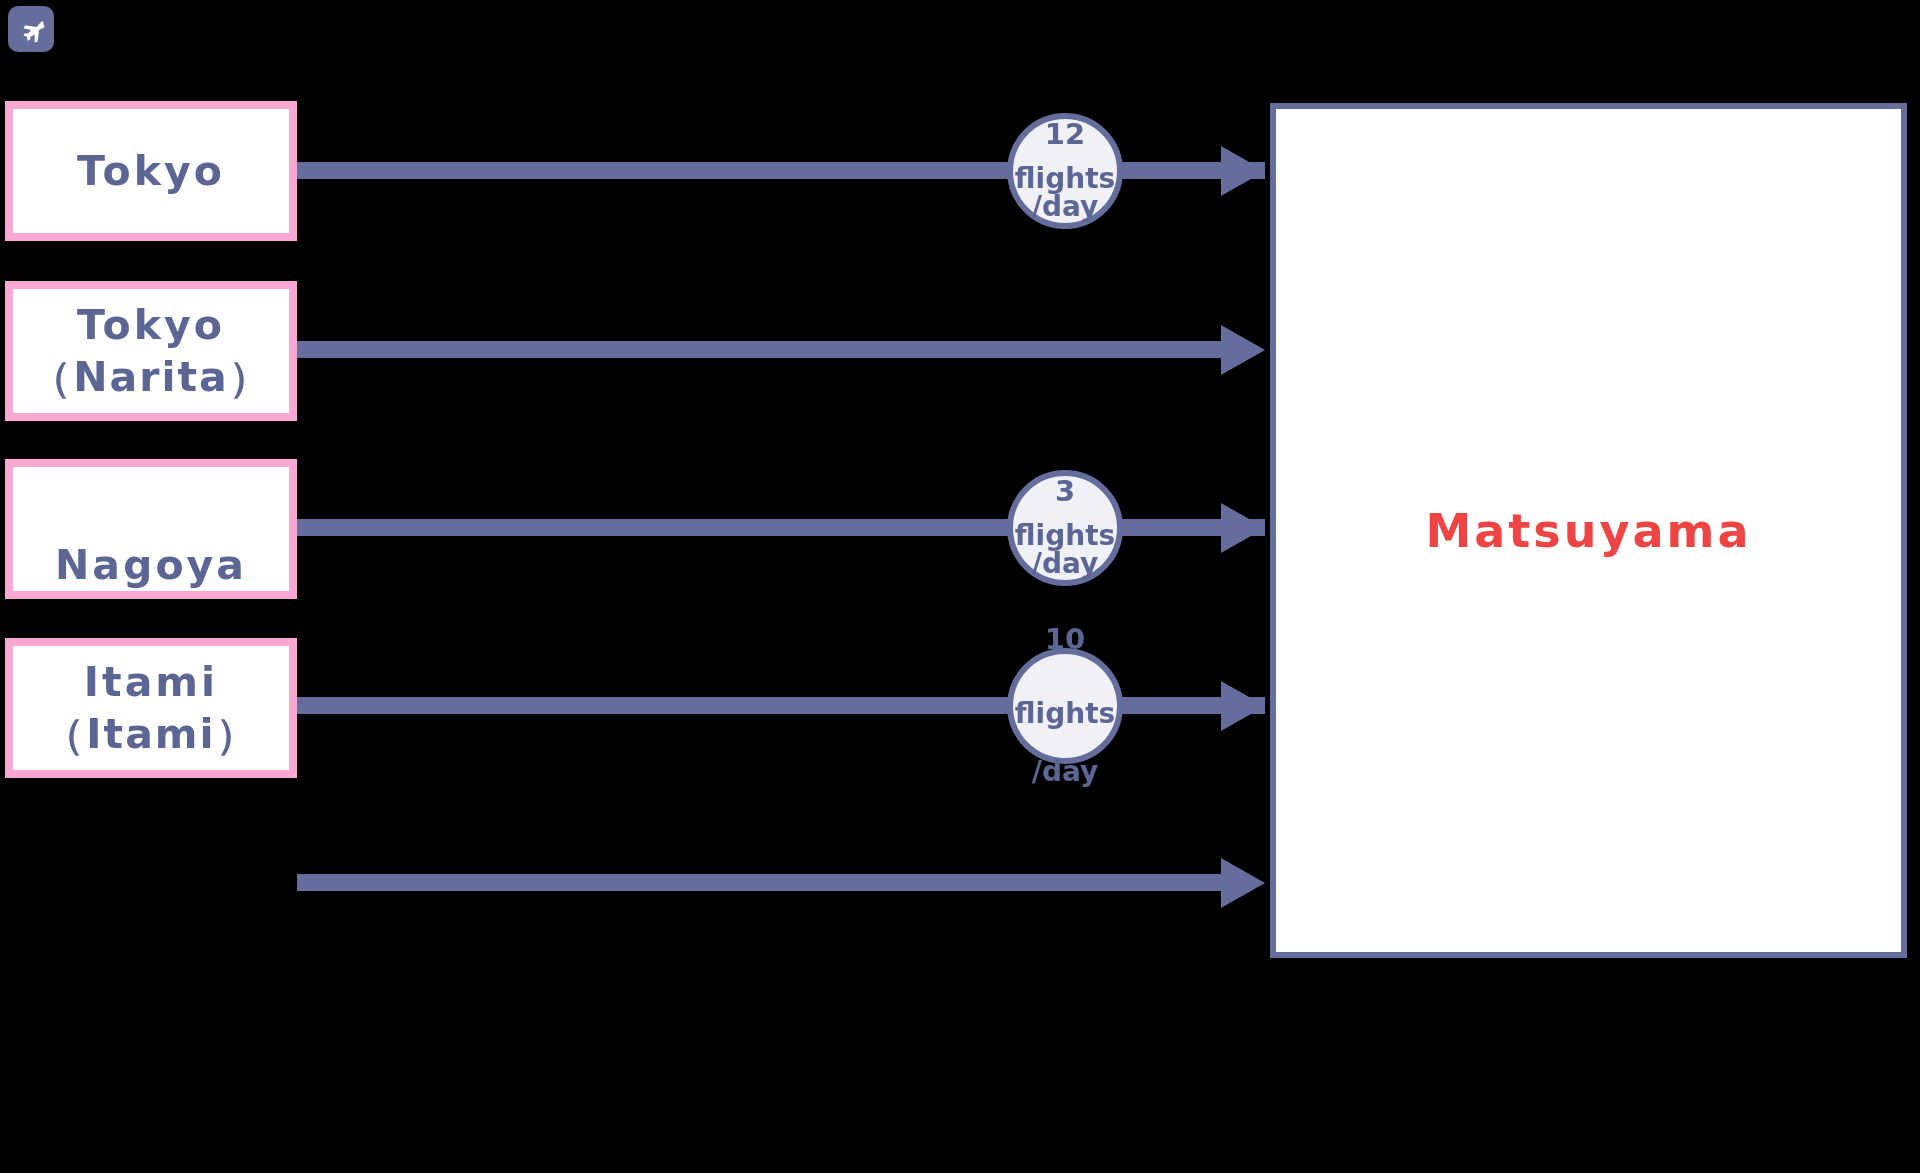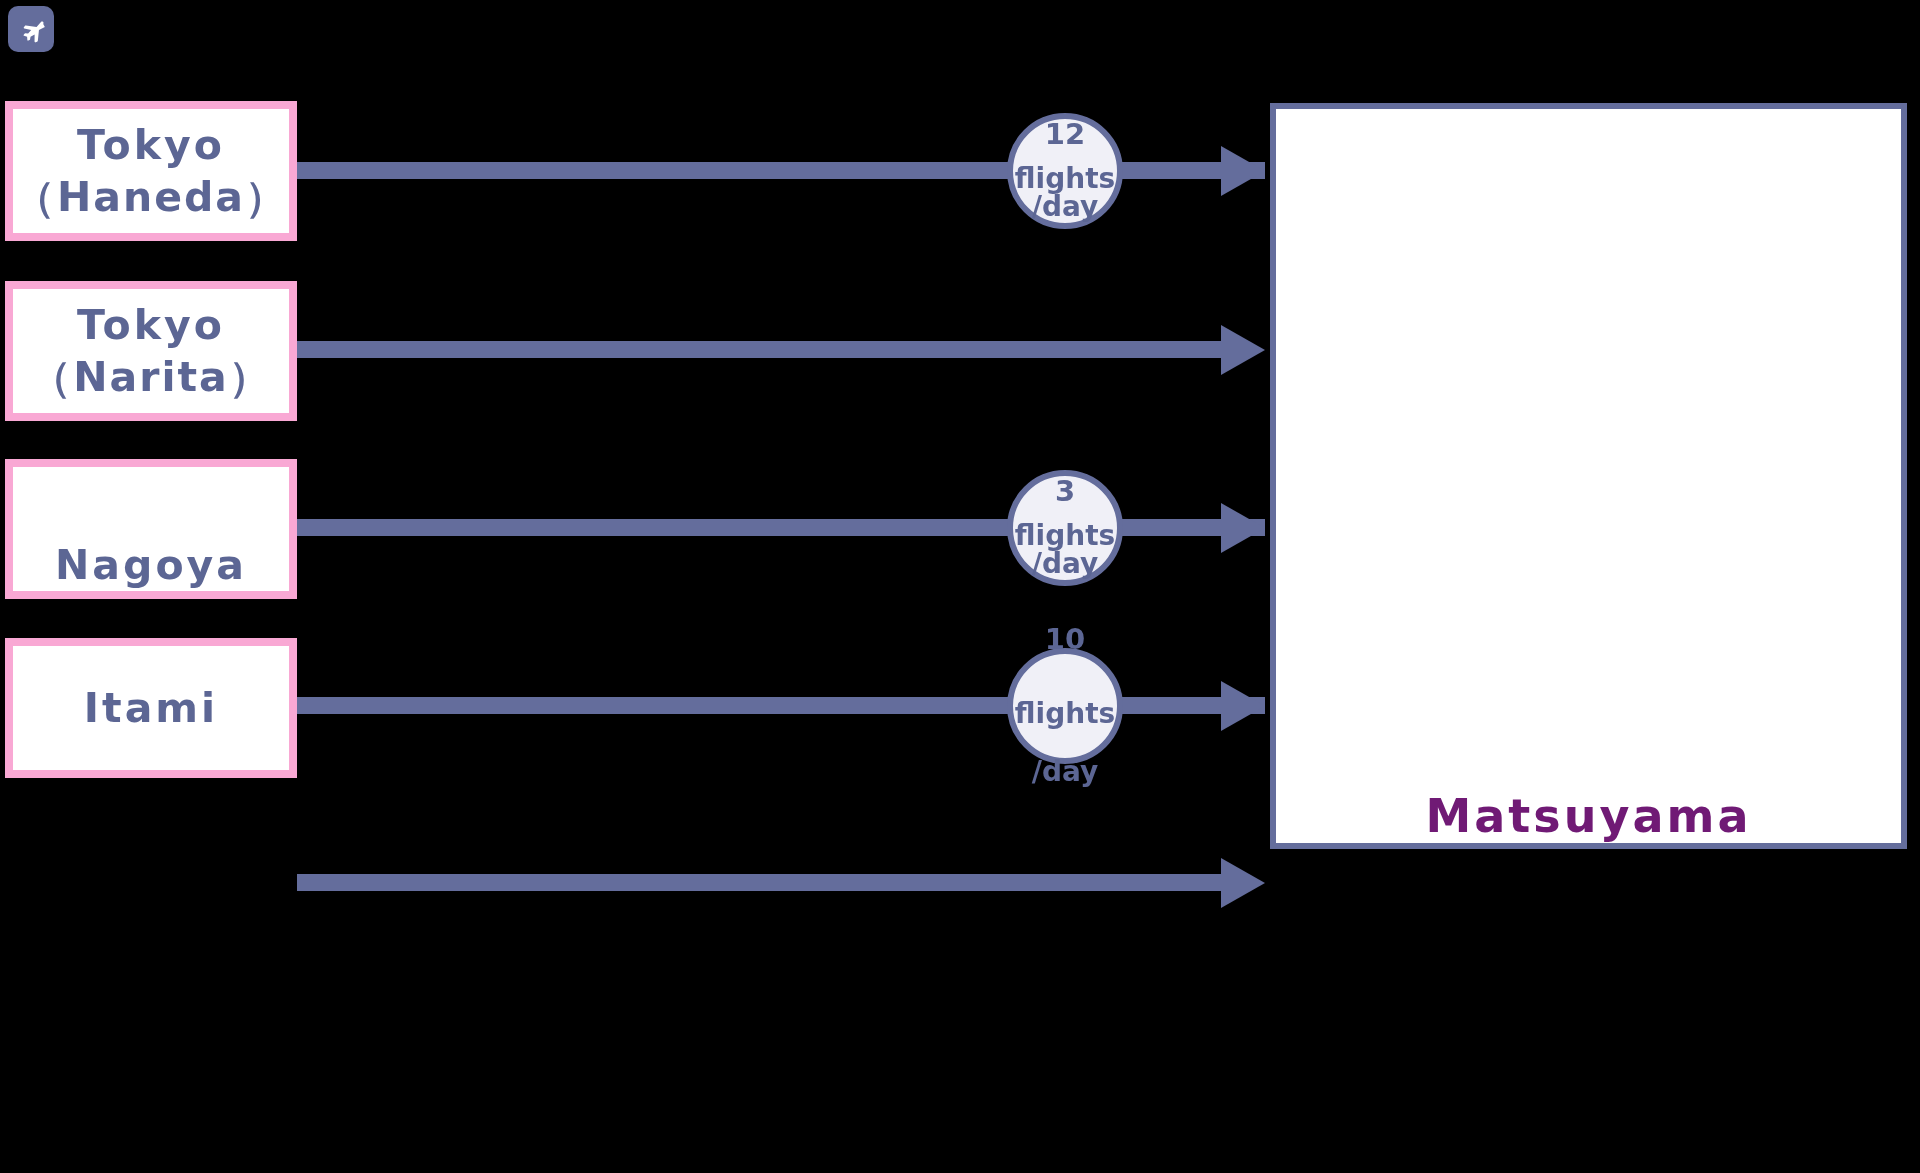--- a/index.html
+++ b/index.html
@@ -55,28 +55,28 @@
     white-space: nowrap;
   }
   .origin-box .ln2 { letter-spacing: 2px; }
 
   
   .dest-box {
     position: absolute;
     left: 1270px;
     top: 103px;
     width: 637px;
-    height: 746px;
+    height: 855px;
     box-sizing: border-box;
     background: #FFFFFF;
     border: 6px solid #646D9C;
     display: flex;
-    align-items: flex-end;
+    align-items: center;
     justify-content: center;
-    color: #701a75;
+    color: #ef4444;
     font-weight: bold;
     font-size: 46px;
     letter-spacing: 3px;
     white-space: nowrap;
   }
 
   
   .arrow-line {
     position: absolute;
     left: 297px;
@@ -122,21 +122,20 @@
 <div id="stage">
 
   <div class="plane-icon">
     <svg width="34" height="34" viewBox="0 0 24 24" aria-hidden="true">
       <path fill="#FFFFFF" d="M21 14.5c.55-.17.9-.7.78-1.25-.12-.55-.66-.9-1.2-.8l-4.6.86-5.3-5.5c-.2-.2-.5-.28-.77-.2l-1.1.3c-.4.1-.56.6-.3.92l3.1 3.85-3.2.6-1.5-1.35a.6.6 0 0 0-.55-.13l-.9.25c-.33.09-.47.48-.28.76l1.25 1.86-1.25 1.86c-.19.28-.05.67.28.76l.9.25c.2.06.41 0 .55-.13l1.5-1.35 3.2.6-3.1 3.85c-.26.32-.1.82.3.92l1.1.3c.27.08.57 0 .77-.2l5.3-5.5 4.6.86z" transform="rotate(-38 12 12)"></path>
     </svg>
   </div>
 
   <div class="origin-box" style="top:101px; height:140px;">
     <span class="ln1">Tokyo</span>
-    <span class="ln2">（Haneda）</span>
   </div>
   <div class="arrow-line" style="top:162px; width:968px;"></div>
   <div class="arrow-head" style="left:1221px; top:146px;"></div>
   <div class="badge" style="left:1007px; top:113px;">
     <span class="b-count">12</span>
     <span class="b-unit">flights</span>
     <span class="b-per">/day</span>
   </div>
 
   <div class="origin-box" style="top:281px; height:140px;">
@@ -152,20 +151,21 @@
   <div class="arrow-line" style="top:519px; width:968px;"></div>
   <div class="arrow-head" style="left:1221px; top:503px;"></div>
   <div class="badge" style="left:1007px; top:470px;">
     <span class="b-count">3</span>
     <span class="b-unit">flights</span>
     <span class="b-per">/day</span>
   </div>
 
   <div class="origin-box" style="top:638px; height:140px;">
     <span class="ln1">Itami</span>
+    <span class="ln2">（Itami）</span>
   </div>
   <div class="arrow-line" style="top:697px; width:968px;"></div>
   <div class="arrow-head" style="left:1221px; top:681px;"></div>
   <div class="badge" style="left:1007px; top:648px;gap:30px;">
     <span class="b-count">10</span>
     <span class="b-unit">flights</span>
     <span class="b-per">/day</span>
   </div>
 
   <div class="arrow-line" style="top:874px; width:924px;"></div>

